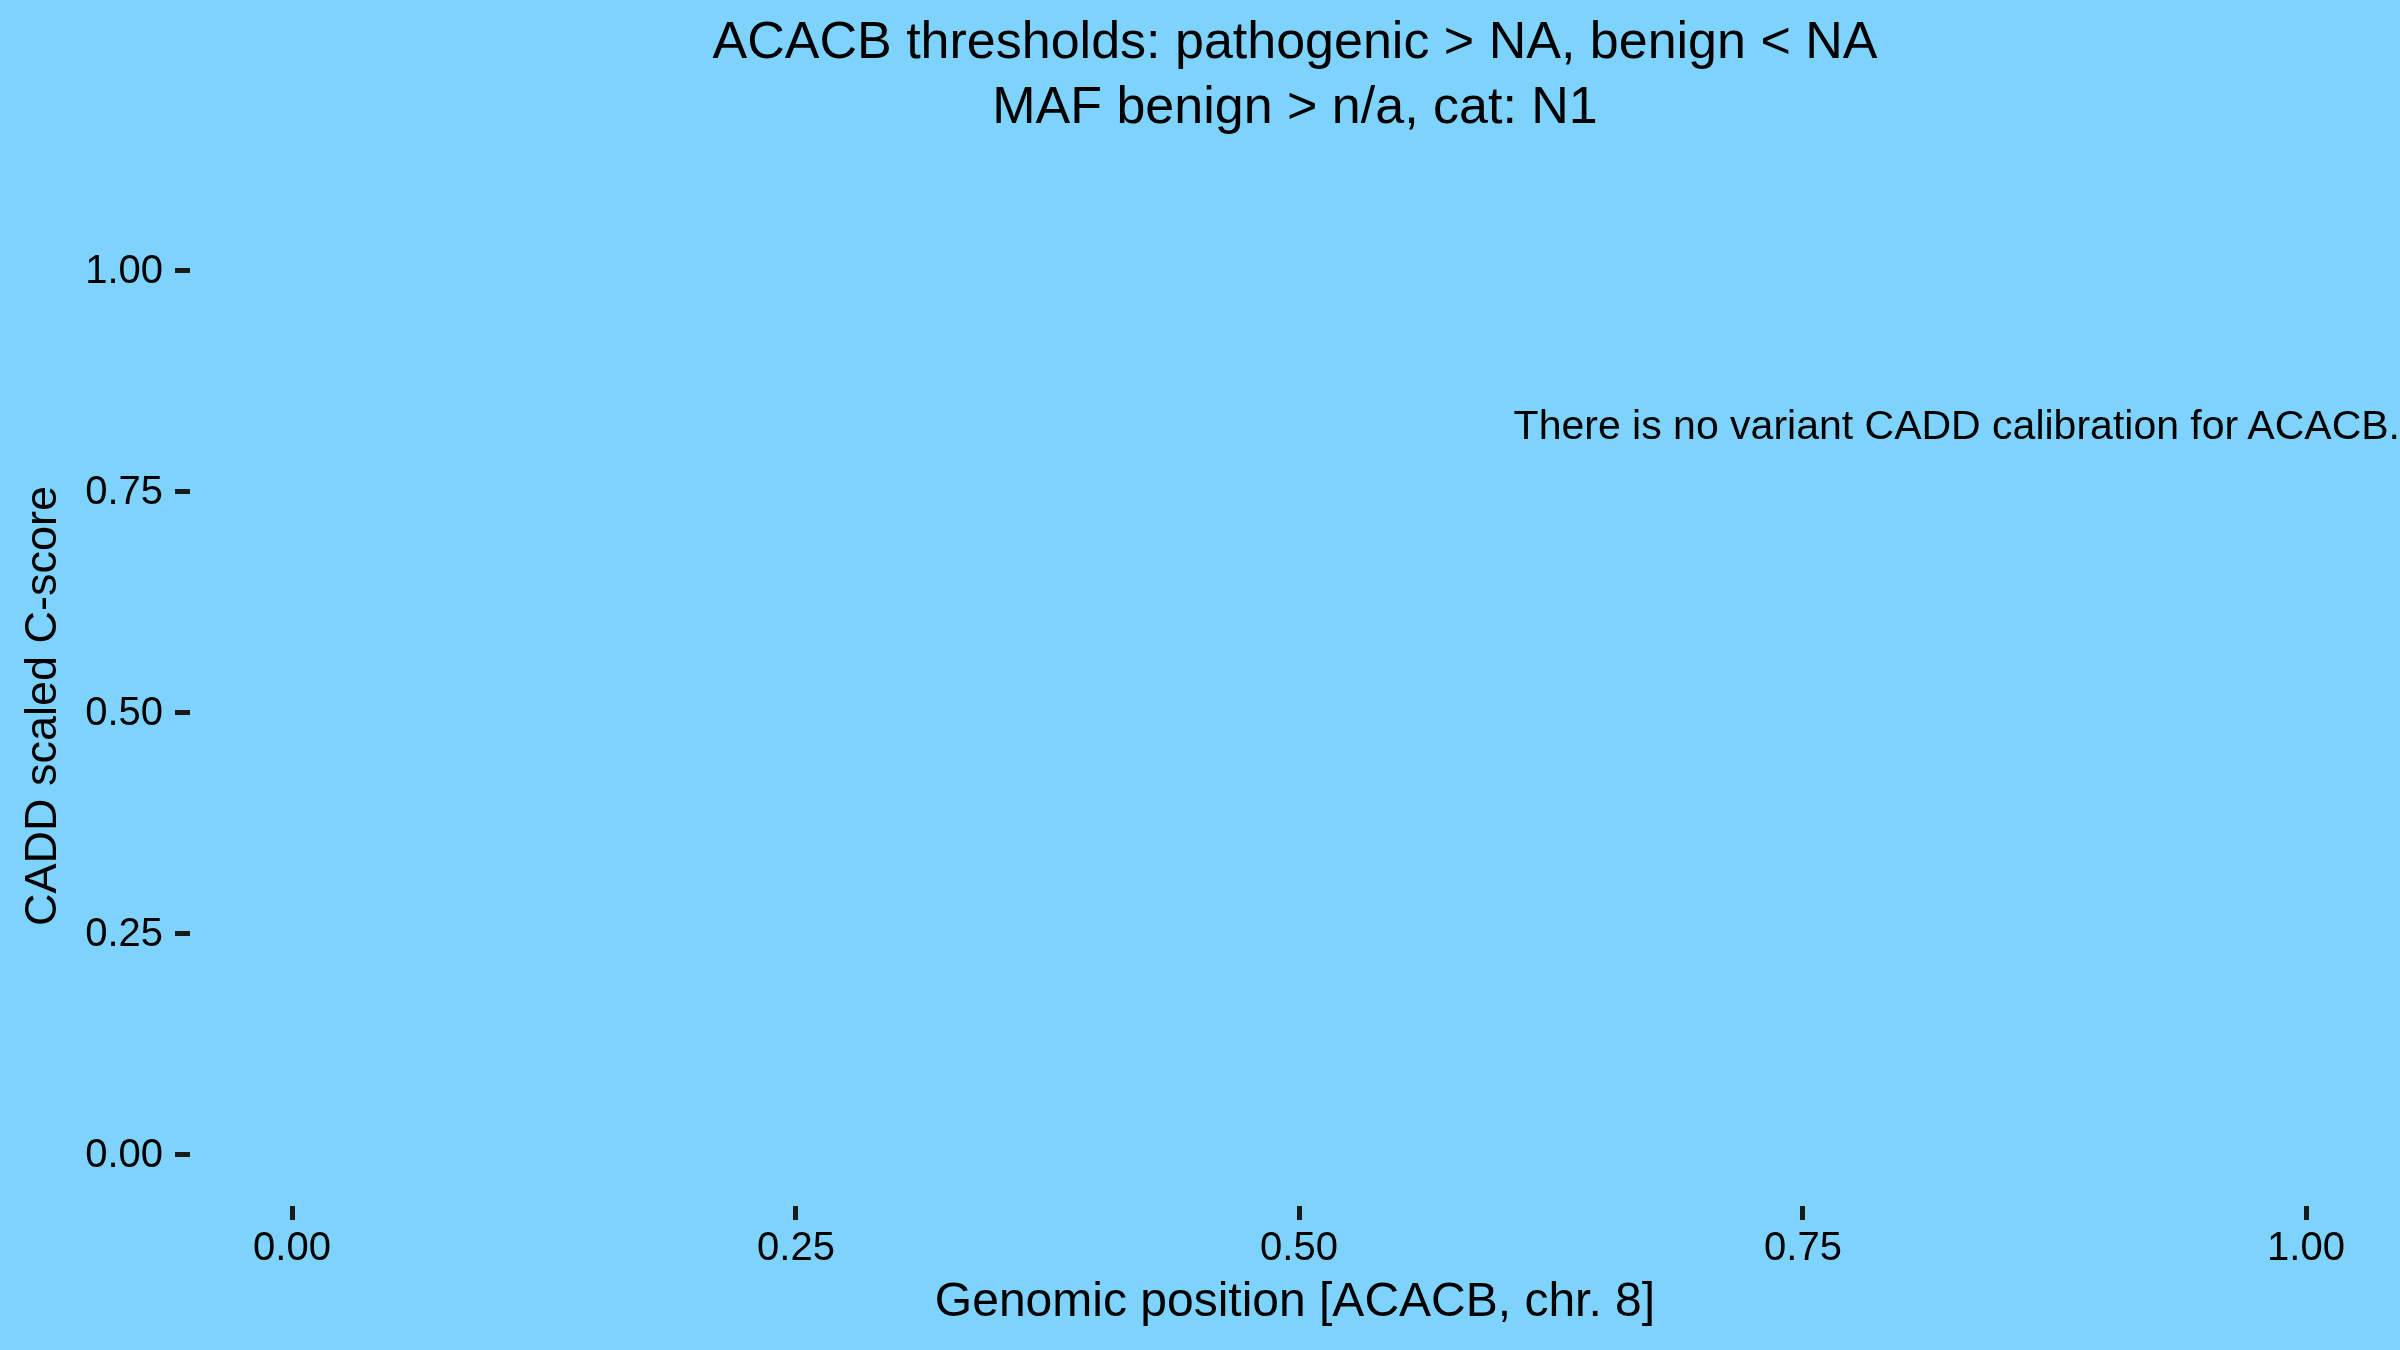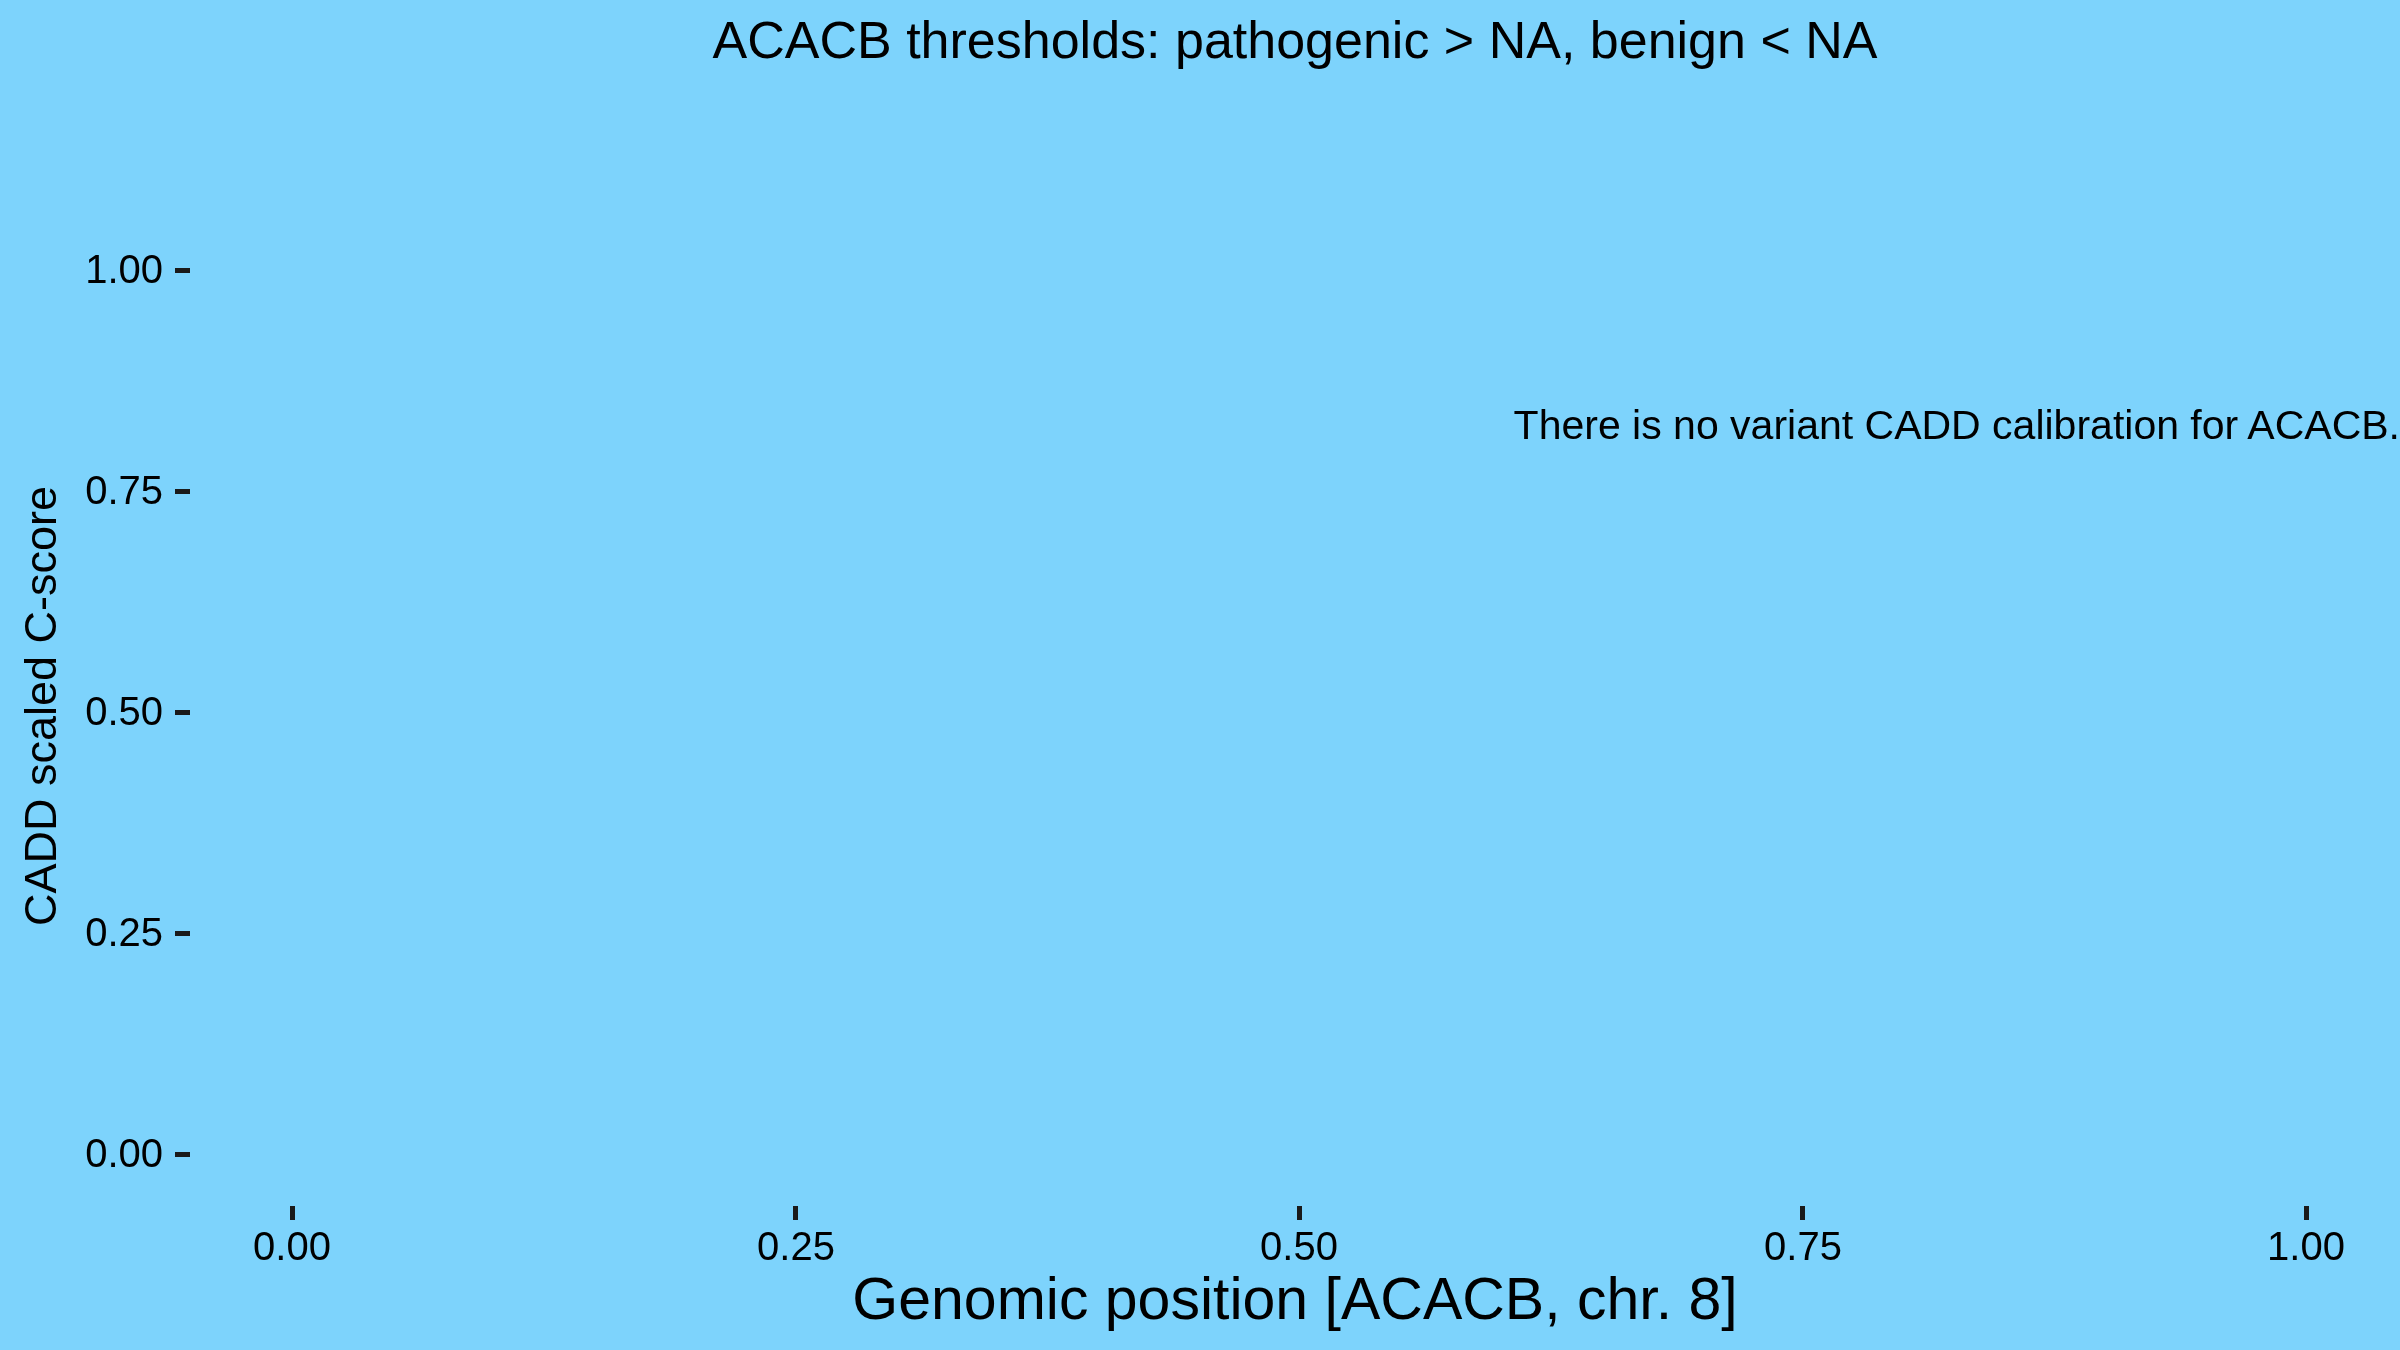--- a/index.html
+++ b/index.html
@@ -37,21 +37,21 @@
     line-height: 66px;
     color: #000000;
     white-space: nowrap;
   }
   .x-axis-title {
     position: absolute;
     top: 1277px;
     left: 190px;
     width: 2210px;
     text-align: center;
-    font-size: 59px;
+    font-size: 48px;
     line-height: 45px;
     white-space: nowrap;
   }
   .y-axis-title {
     position: absolute;
     left: 40px;
     top: 706px;
     transform: translate(-50%, -50%) rotate(-90deg);
     transform-origin: center center;
     font-size: 45px;
@@ -97,20 +97,21 @@
     background: transparent;
   }
 </style>
 </head>
 <body>
 
 <div class="figure">
 
   <div class="title-block">
     <div>ACACB thresholds: pathogenic &gt; NA, benign &lt; NA</div>
+    <div>MAF benign &gt; n/a, cat: N1</div>
   </div>
 
   <div class="plot-panel"></div>
 
   <div class="annotation-block">
     <div>There is no variant CADD calibration for ACACB.</div>
   </div>
 
   <div class="y-tick-label" style="top:249px;">1.00</div>
   <div class="y-tick-label" style="top:470px;">0.75</div>

